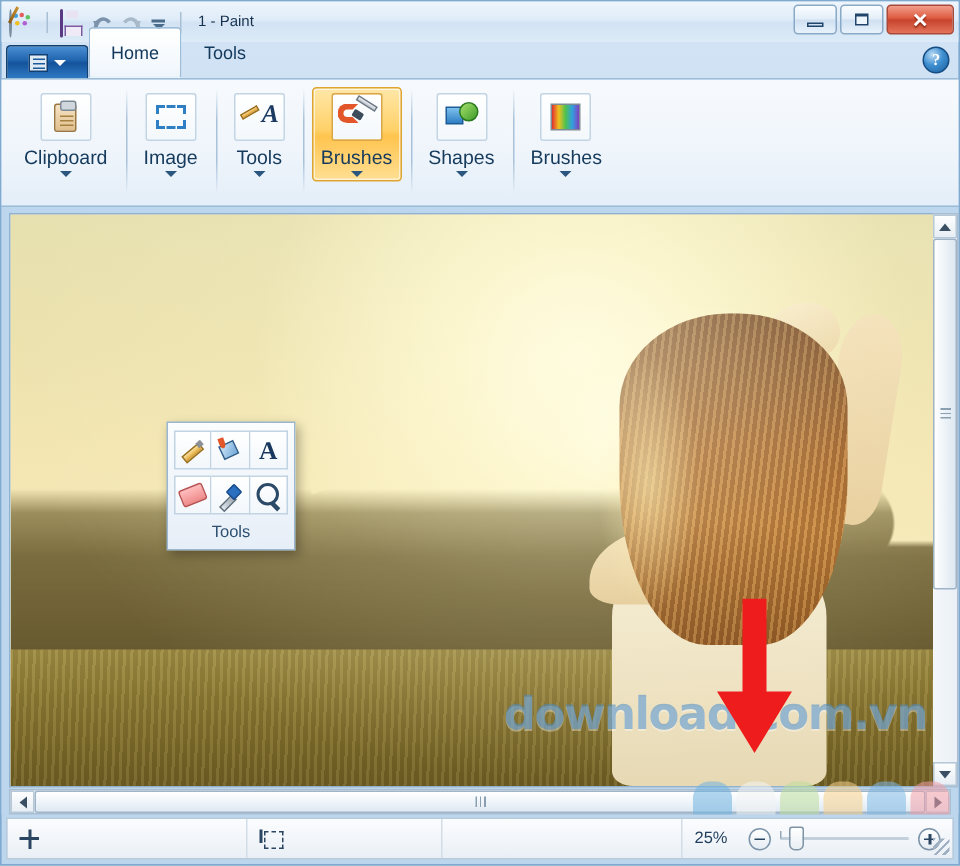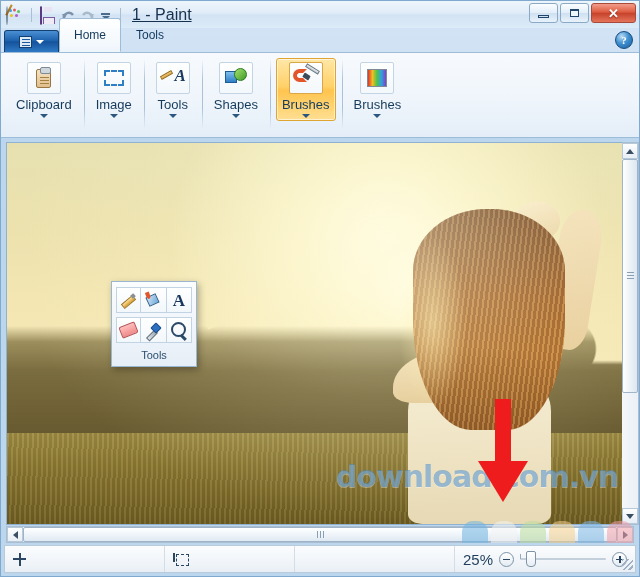--- a/index.html
+++ b/index.html
@@ -61,21 +61,21 @@
   
   .qat-caret { width: 13px; height: 14px; position: relative; top: 2px; }
   .qat-caret::before{
     content:""; position:absolute;left:2px;top:3px;width:9px;height:2px;background:#4a6b8a;
   }
   .qat-caret::after{
     content:""; position:absolute;left:3px;top:6px;border-left:4px solid transparent;border-right:4px solid transparent;border-top:4px solid #4a6b8a;
   }
 
   #title-text {
-    font-size: 16px; color: #16324f; margin-left: 7px; white-space: nowrap; text-decoration: underline;
+    font-size: 10px; color: #16324f; margin-left: 7px; white-space: nowrap;
   }
 
   #wincontrols {
     position: absolute; right: 3px; top: 2px;
     display: flex; gap: 2px;
   }
   .wbtn {
     width: 29px; height: 20px; border-radius: 3px;
     border: 1px solid #8aa9c6;
     background: linear-gradient(180deg,#fbfdff 0%,#e3eef9 48%,#cfe0f1 52%,#e8f2fb 100%);
@@ -417,21 +417,21 @@
   }
   .st-cell {
     display: flex; align-items: center; padding: 0 8px;
     border-right: 1px solid #d2dde7;
     color: #2b4663; font-size: 11px;
   }
   .st-pos { width: 160px; }
   .st-size { width: 130px; }
   .st-blank { flex: 1 1 auto; border-right: 1px solid #d2dde7; }
   .st-zoom { display:flex; align-items:center; gap:6px; padding: 0 8px; }
-  .zoom-label { font-size: 15px; color:#1f3d5c; min-width: 30px; text-align:left; }
+  .zoom-label { font-size: 11px; color:#1f3d5c; min-width: 30px; text-align:left; }
   .zbtn {
     width:15px;height:15px;border-radius:50%;
     border:1px solid #7c93a8; background: linear-gradient(180deg,#ffffff,#e4ecf3);
     position:relative;
   }
   .zbtn::before{content:"";position:absolute;left:3px;top:6px;width:7px;height:1.5px;background:#2b4663;}
   .zbtn.plus::after{content:"";position:absolute;left:6px;top:3px;width:1.5px;height:7px;background:#2b4663;}
   .zslider { width: 86px; height: 14px; position: relative; display:flex;align-items:center; }
   .zslider .rail { position:absolute;left:0;right:0;top:6px;height:2px;background:#c3cfda;border-radius:1px; }
   .zslider .tick { position:absolute; left:0; top:2px; width:1px;height:5px;background:#9aa9b8; }
@@ -539,42 +539,42 @@
               <i class="art-pencil-s"></i>
               <i class="art-A">A</i>
             </span>
         </div>
         <div class="rlabel">Tools</div>
         <div class="rcaret"></div>
       </div>
     </div>
 
     <div class="rgroup">
-      <div class="rbtn">
-        <div class="ricon-box">
-          <span class="art-shapes">
-              <i class="sq"></i>
-              <i class="ci"></i>
-            </span>
-        </div>
-        <div class="rlabel">Shapes</div>
-        <div class="rcaret"></div>
-      </div>
-    </div>
-
-    <div class="rgroup">
       <div class="rbtn hot">
         <div class="ricon-box">
           <span class="art-brush">
               <i class="stroke"></i>
               <i class="handle"></i>
               <i class="tip"></i>
             </span>
         </div>
         <div class="rlabel">Brushes</div>
+        <div class="rcaret"></div>
+      </div>
+    </div>
+
+    <div class="rgroup">
+      <div class="rbtn">
+        <div class="ricon-box">
+          <span class="art-shapes">
+              <i class="sq"></i>
+              <i class="ci"></i>
+            </span>
+        </div>
+        <div class="rlabel">Shapes</div>
         <div class="rcaret"></div>
       </div>
     </div>
 
 
     <div class="rgroup">
       <div class="rbtn">
         <div class="ricon-box">
             <span class="art-colors"></span>
           </div>

